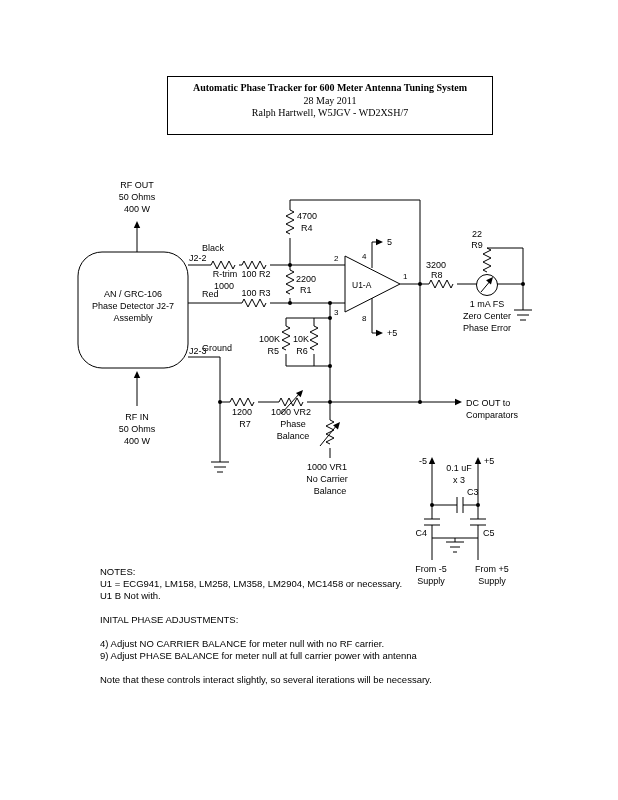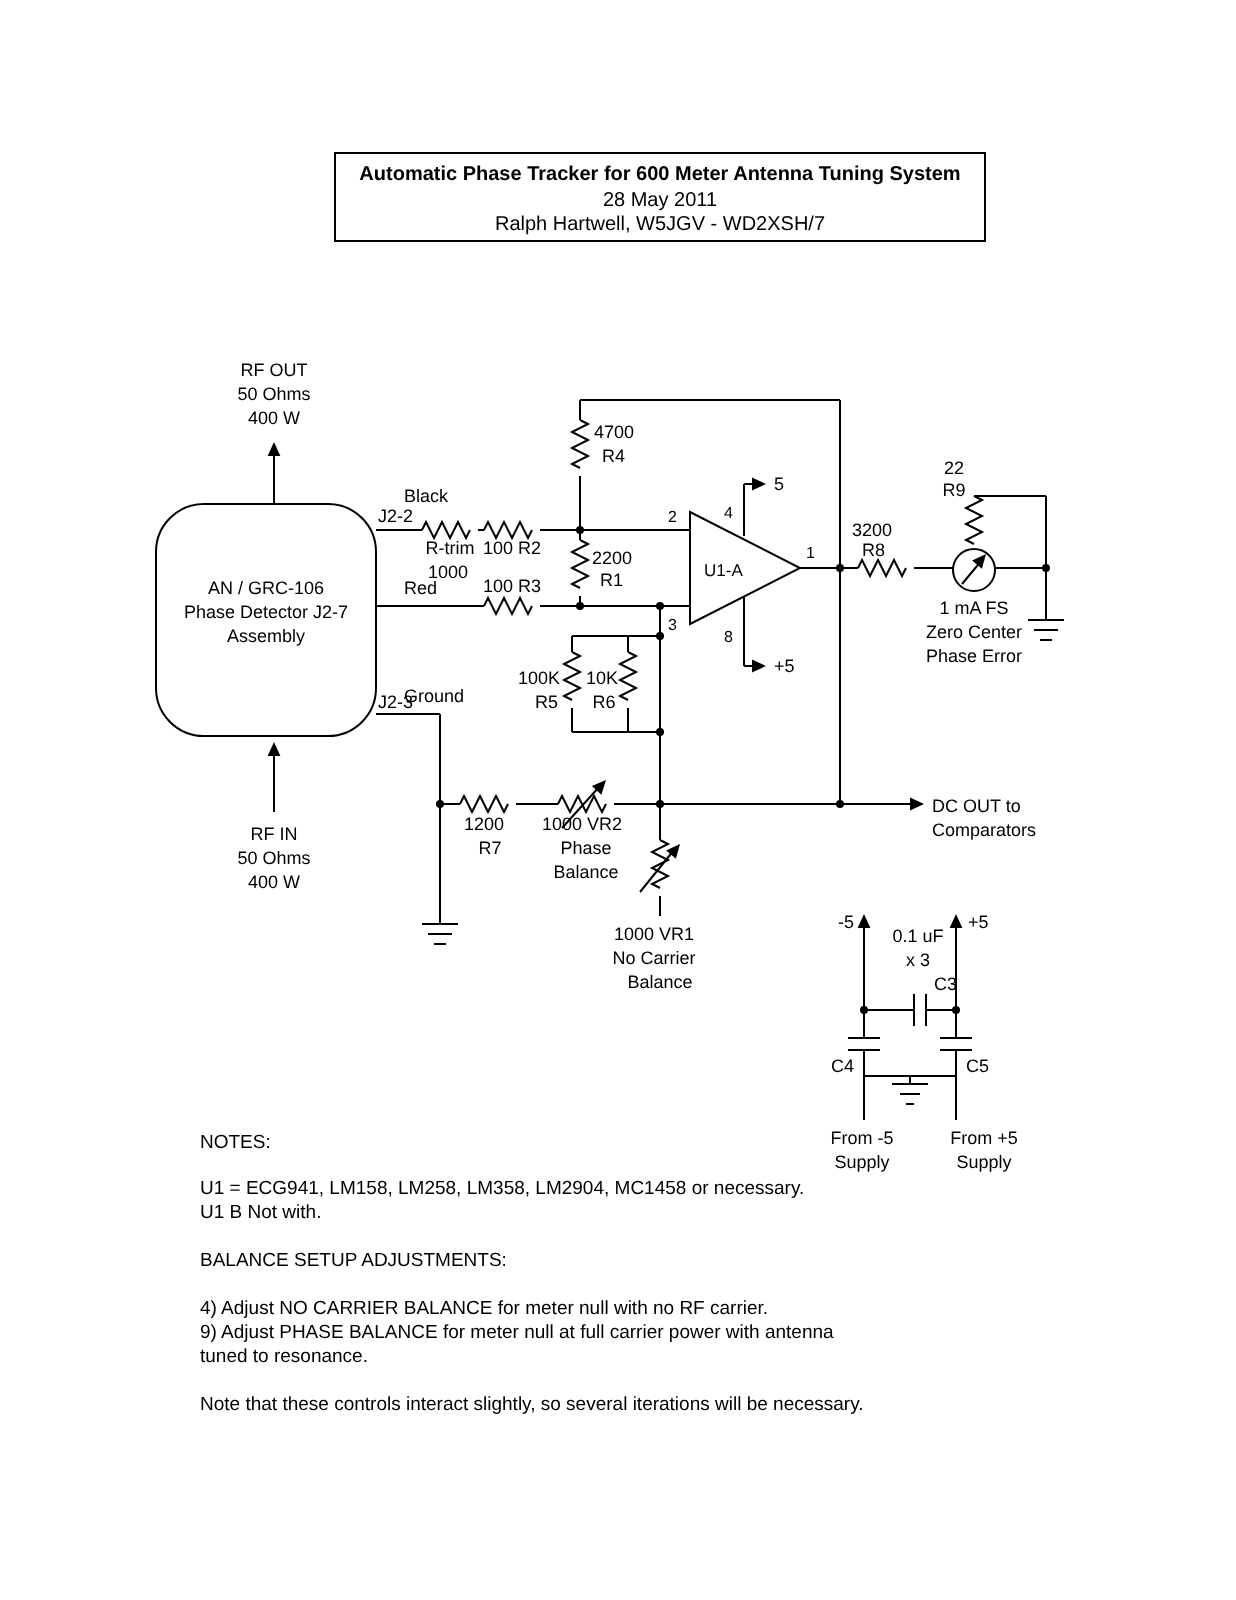--- a/index.html
+++ b/index.html
@@ -4,37 +4,38 @@
 <style>
   html,body { margin:0; padding:0; }
   body {
     width:618px; height:800px; position:relative; background:#ffffff;
     font-family:"Liberation Sans", sans-serif; color:#000;
     overflow:hidden;
   }
   .title-block {
     position:absolute; left:167px; top:76px; width:324px;
     border:1px solid #000; text-align:center;
-    padding:5px 0 0 0; font-size:10px; line-height:12.5px;
+    padding:5px 0 14px 0; font-size:10px; line-height:12.5px;
     white-space:nowrap;
+    font-family:Liberation Serif, serif;
   }
   .title-block .t1 { font-weight:bold; }
   svg.schematic { position:absolute; left:0; top:0; }
   svg text { font-family:"Liberation Sans", sans-serif; font-size:9px; fill:#000; stroke:none; }
   svg text.t8  { font-size:8px; }
   svg text.t85 { font-size:8.5px; }
   .wires line, .grounds line { stroke:#000; stroke-width:1; }
   .part { stroke:#000; stroke-width:1; fill:none; }
   .solid { fill:#000; stroke:none; }
   .notes {
     position:absolute; left:100px; top:566px;
     font-size:9.5px; line-height:12px;
   }
   .notes .blk { margin-bottom:12px; }
-  .notes .hd  { margin-bottom:11px; }
+  .notes .hd  { margin-bottom:0; }
 </style>
 </head>
 <body>
 
 <div class="title-block">
   <div class="t1">Automatic Phase Tracker for 600 Meter Antenna Tuning System</div>
   <div>28 May 2011</div>
   <div>Ralph Hartwell, W5JGV - WD2XSH/7</div>
 </div>
 
@@ -284,20 +285,19 @@
   <text x="492" y="572" text-anchor="middle">From +5</text>
   <text x="492" y="584" text-anchor="middle">Supply</text>
 </svg>
 
 <div class="notes">
   <div class="hd">NOTES:</div>
   <div class="blk">
     <div>U1 = ECG941, LM158, LM258, LM358, LM2904, MC1458 or necessary.</div>
     <div>U1 B Not with.</div>
   </div>
-  <div class="blk">BALANCE SETUP ADJUSTMENTS:</div>
+  <div class="blk">INITAL PHASE ADJUSTMENTS:</div>
   <div class="blk">
     <div>4) Adjust NO CARRIER BALANCE for meter null with no RF carrier.</div>
     <div>9) Adjust PHASE BALANCE for meter null at full carrier power with antenna</div>
-    <div>tuned to resonance.</div>
   </div>
   <div>Note that these controls interact slightly, so several iterations will be necessary.</div>
 </div>
 
 </body></html>

